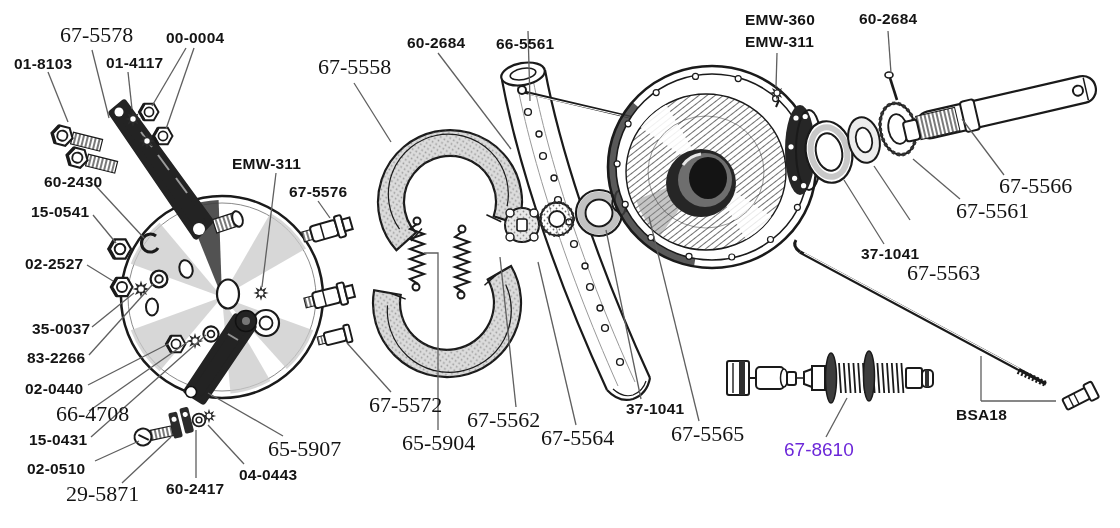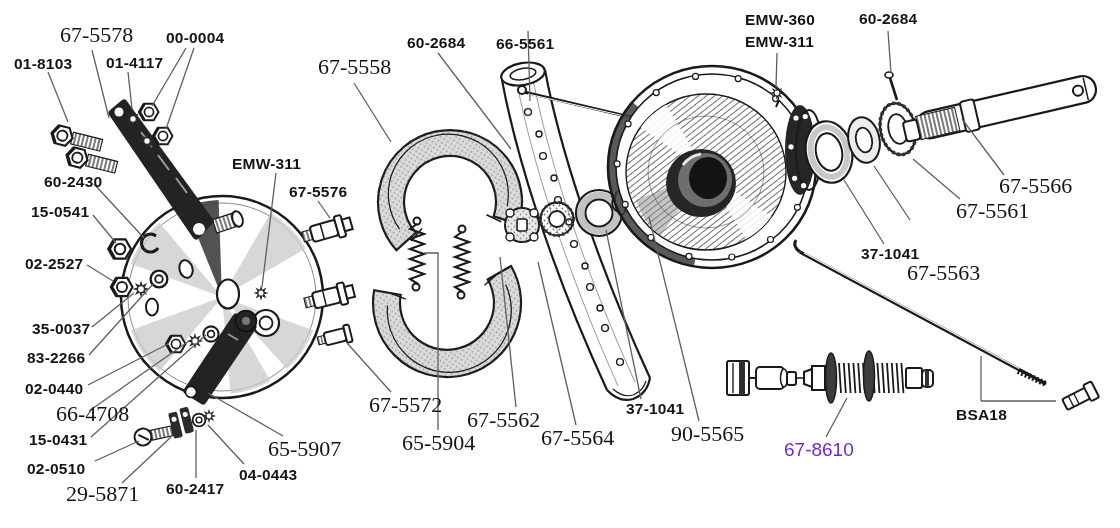--- a/index.html
+++ b/index.html
@@ -401,21 +401,21 @@
       <div class="lbl bold" style="left: 232px; top: 156px;">EMW-311</div>
       <div class="lbl bold" style="left: 289px; top: 184px;">67-5576</div>
       <div class="lbl serif" style="left: 318px; top: 56px;">67-5558</div>
       <div class="lbl bold" style="left: 407px; top: 35px;">60-2684</div>
       <div class="lbl bold" style="left: 496px; top: 12px; margin-top: 24px;">66-5561</div>
       <div class="lbl serif" style="left: 342px; top: 394px; margin-left: 27px;">67-5572</div>
       <div class="lbl serif" style="left: 402px; top: 432px;">65-5904</div>
       <div class="lbl serif" style="left: 467px; top: 409px;">67-5562</div>
       <div class="lbl serif" style="left: 541px; top: 427px;">67-5564</div>
       <div class="lbl bold" style="left: 626px; top: 401px;">37-1041</div>
-      <div class="lbl serif" style="left: 671px; top: 423px;">90-5565</div>
+      <div class="lbl serif" style="left: 671px; top: 423px;">67-5565</div>
       <div class="lbl bold" style="left: 745px; top: 12px;">EMW-360</div>
       <div class="lbl bold" style="left: 745px; top: 34px;">EMW-311</div>
       <div class="lbl bold" style="left: 859px; top: 11px;">60-2684</div>
       <div class="lbl serif" style="left: 999px; top: 175px;">67-5566</div>
       <div class="lbl serif" style="left: 956px; top: 200px;">67-5561</div>
       <div class="lbl serif" style="left: 907px; top: 222px; margin-top: 40px;">67-5563</div>
       <div class="lbl bold" style="left: 861px; top: 246px;">37-1041</div>
       <div class="lbl sans" style="left: 784px; top: 440px;">67-8610</div>
       <div class="lbl bold" style="left: 956px; top: 407px;">BSA18</div>
     </div>

